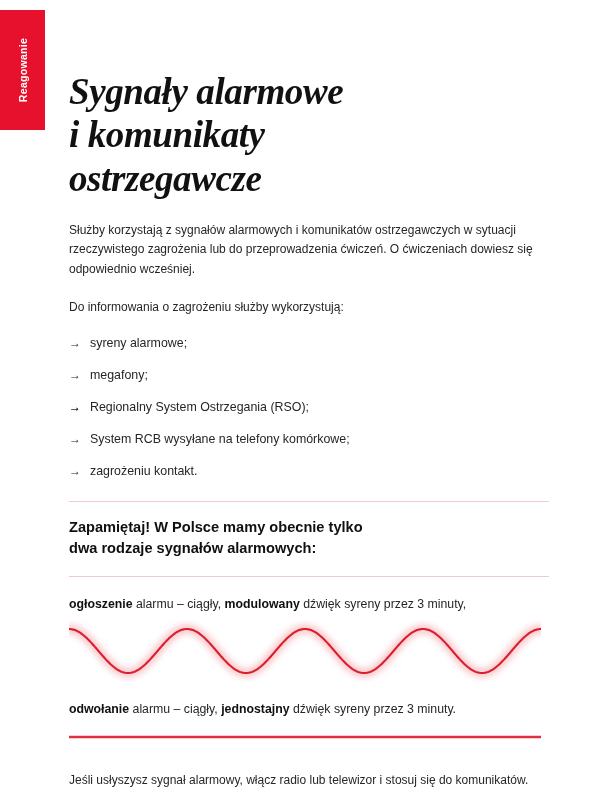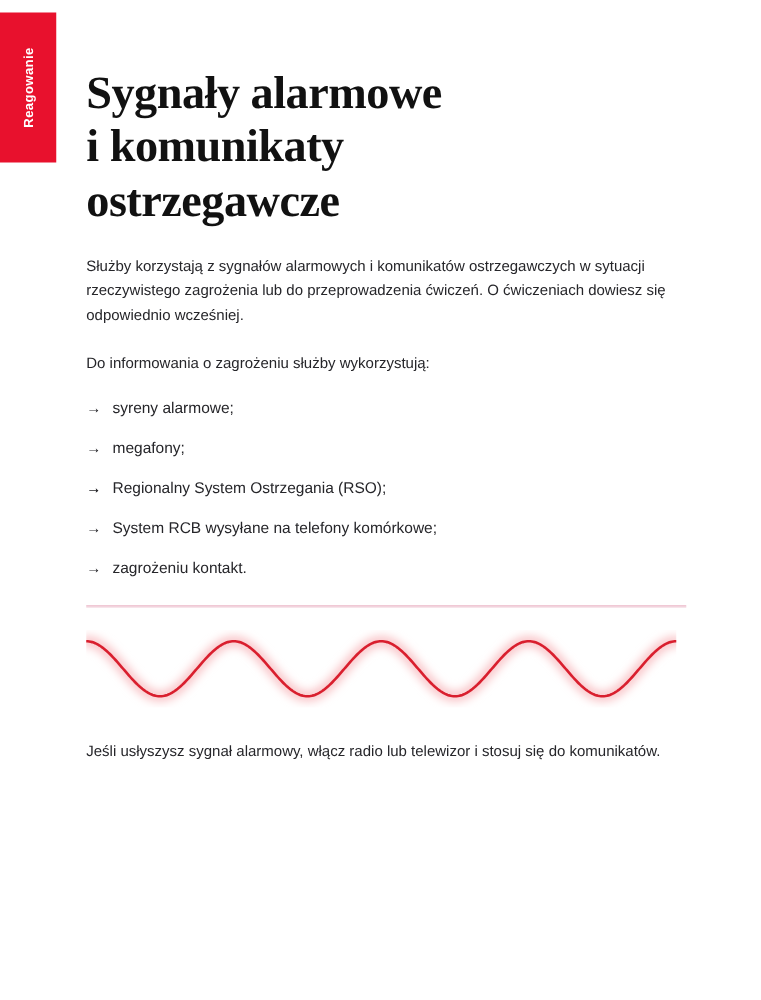--- a/index.html
+++ b/index.html
@@ -44,27 +44,28 @@
     position: absolute;
     left: 69px;
     top: 0;
     width: 480px;
     height: 800px;
   }
 
   
   #page-title {
     margin: 0;
-    padding-top: 53px;
+    padding-top: 70px;
     font-family: "Liberation Serif", serif;
     font-weight: bold;
     font-size: 37px;
     line-height: 1.17;
     letter-spacing: -0.4px;
     color: #111111;
+    font-style: italic;
   }
   #page-title .tl { display: block; }
 
   
   .body-para {
     margin: 0;
     font-size: 12px;
     line-height: 1.62;
     color: #26262a;
   }
@@ -180,35 +181,58 @@
     <li>
       <span class="arrow-icon">→</span>
       <span>zagrożeniu kontakt.</span>
     </li>
   </ul>
 
   <div id="remember-block">
 
     <hr class="hr-pink">
 
+    <h2 id="remember-heading">
+      <span class="hl">Zapamiętaj! W Polsce mamy obecnie tylko</span>
+      <span class="hl">dwa rodzaje sygnałów alarmowych:</span>
+    </h2>
 
     <hr class="hr-pink">
 
     <div class="signal-row">
+      <p class="signal-desc">
+        <b>ogłoszenie</b><span> alarmu – ciągły, </span><b>modulowany</b><span> dźwięk syreny przez 3 minuty,</span>
+      </p>
       <svg class="signal-graphic" viewBox="0 0 472 62">
         <defs>
           <filter id="glowA" x="-12%" y="-60%" width="124%" height="220%">
             <feGaussianBlur stdDeviation="3.4"></feGaussianBlur>
           </filter>
         </defs>
         <g id="wave-group-a">
             <path d="M0.00 9.00L1.18 9.04L2.36 9.17L3.54 9.39L4.72 9.69L5.90 10.08L7.08 10.54L8.26 11.09L9.44 11.72L10.62 12.42L11.80 13.20L12.98 14.05L14.16 14.96L15.34 15.94L16.52 16.98L17.70 18.07L18.88 19.21L20.06 20.40L21.24 21.63L22.42 22.90L23.60 24.20L24.78 25.53L25.96 26.88L27.14 28.24L28.32 29.62L29.50 31.00L30.68 32.38L31.86 33.76L33.04 35.12L34.22 36.47L35.40 37.80L36.58 39.10L37.76 40.37L38.94 41.60L40.12 42.79L41.30 43.93L42.48 45.02L43.66 46.06L44.84 47.04L46.02 47.95L47.20 48.80L48.38 49.58L49.56 50.28L50.74 50.91L51.92 51.46L53.10 51.92L54.28 52.31L55.46 52.61L56.64 52.83L57.82 52.96L59.00 53.00L60.18 52.96L61.36 52.83L62.54 52.61L63.72 52.31L64.90 51.92L66.08 51.46L67.26 50.91L68.44 50.28L69.62 49.58L70.80 48.80L71.98 47.95L73.16 47.04L74.34 46.06L75.52 45.02L76.70 43.93L77.88 42.79L79.06 41.60L80.24 40.37L81.42 39.10L82.60 37.80L83.78 36.47L84.96 35.12L86.14 33.76L87.32 32.38L88.50 31.00L89.68 29.62L90.86 28.24L92.04 26.88L93.22 25.53L94.40 24.20L95.58 22.90L96.76 21.63L97.94 20.40L99.12 19.21L100.30 18.07L101.48 16.98L102.66 15.94L103.84 14.96L105.02 14.05L106.20 13.20L107.38 12.42L108.56 11.72L109.74 11.09L110.92 10.54L112.10 10.08L113.28 9.69L114.46 9.39L115.64 9.17L116.82 9.04L118.00 9.00L119.18 9.04L120.36 9.17L121.54 9.39L122.72 9.69L123.90 10.08L125.08 10.54L126.26 11.09L127.44 11.72L128.62 12.42L129.80 13.20L130.98 14.05L132.16 14.96L133.34 15.94L134.52 16.98L135.70 18.07L136.88 19.21L138.06 20.40L139.24 21.63L140.42 22.90L141.60 24.20L142.78 25.53L143.96 26.88L145.14 28.24L146.32 29.62L147.50 31.00L148.68 32.38L149.86 33.76L151.04 35.12L152.22 36.47L153.40 37.80L154.58 39.10L155.76 40.37L156.94 41.60L158.12 42.79L159.30 43.93L160.48 45.02L161.66 46.06L162.84 47.04L164.02 47.95L165.20 48.80L166.38 49.58L167.56 50.28L168.74 50.91L169.92 51.46L171.10 51.92L172.28 52.31L173.46 52.61L174.64 52.83L175.82 52.96L177.00 53.00L178.18 52.96L179.36 52.83L180.54 52.61L181.72 52.31L182.90 51.92L184.08 51.46L185.26 50.91L186.44 50.28L187.62 49.58L188.80 48.80L189.98 47.95L191.16 47.04L192.34 46.06L193.52 45.02L194.70 43.93L195.88 42.79L197.06 41.60L198.24 40.37L199.42 39.10L200.60 37.80L201.78 36.47L202.96 35.12L204.14 33.76L205.32 32.38L206.50 31.00L207.68 29.62L208.86 28.24L210.04 26.88L211.22 25.53L212.40 24.20L213.58 22.90L214.76 21.63L215.94 20.40L217.12 19.21L218.30 18.07L219.48 16.98L220.66 15.94L221.84 14.96L223.02 14.05L224.20 13.20L225.38 12.42L226.56 11.72L227.74 11.09L228.92 10.54L230.10 10.08L231.28 9.69L232.46 9.39L233.64 9.17L234.82 9.04L236.00 9.00L237.18 9.04L238.36 9.17L239.54 9.39L240.72 9.69L241.90 10.08L243.08 10.54L244.26 11.09L245.44 11.72L246.62 12.42L247.80 13.20L248.98 14.05L250.16 14.96L251.34 15.94L252.52 16.98L253.70 18.07L254.88 19.21L256.06 20.40L257.24 21.63L258.42 22.90L259.60 24.20L260.78 25.53L261.96 26.88L263.14 28.24L264.32 29.62L265.50 31.00L266.68 32.38L267.86 33.76L269.04 35.12L270.22 36.47L271.40 37.80L272.58 39.10L273.76 40.37L274.94 41.60L276.12 42.79L277.30 43.93L278.48 45.02L279.66 46.06L280.84 47.04L282.02 47.95L283.20 48.80L284.38 49.58L285.56 50.28L286.74 50.91L287.92 51.46L289.10 51.92L290.28 52.31L291.46 52.61L292.64 52.83L293.82 52.96L295.00 53.00L296.18 52.96L297.36 52.83L298.54 52.61L299.72 52.31L300.90 51.92L302.08 51.46L303.26 50.91L304.44 50.28L305.62 49.58L306.80 48.80L307.98 47.95L309.16 47.04L310.34 46.06L311.52 45.02L312.70 43.93L313.88 42.79L315.06 41.60L316.24 40.37L317.42 39.10L318.60 37.80L319.78 36.47L320.96 35.12L322.14 33.76L323.32 32.38L324.50 31.00L325.68 29.62L326.86 28.24L328.04 26.88L329.22 25.53L330.40 24.20L331.58 22.90L332.76 21.63L333.94 20.40L335.12 19.21L336.30 18.07L337.48 16.98L338.66 15.94L339.84 14.96L341.02 14.05L342.20 13.20L343.38 12.42L344.56 11.72L345.74 11.09L346.92 10.54L348.10 10.08L349.28 9.69L350.46 9.39L351.64 9.17L352.82 9.04L354.00 9.00L355.18 9.04L356.36 9.17L357.54 9.39L358.72 9.69L359.90 10.08L361.08 10.54L362.26 11.09L363.44 11.72L364.62 12.42L365.80 13.20L366.98 14.05L368.16 14.96L369.34 15.94L370.52 16.98L371.70 18.07L372.88 19.21L374.06 20.40L375.24 21.63L376.42 22.90L377.60 24.20L378.78 25.53L379.96 26.88L381.14 28.24L382.32 29.62L383.50 31.00L384.68 32.38L385.86 33.76L387.04 35.12L388.22 36.47L389.40 37.80L390.58 39.10L391.76 40.37L392.94 41.60L394.12 42.79L395.30 43.93L396.48 45.02L397.66 46.06L398.84 47.04L400.02 47.95L401.20 48.80L402.38 49.58L403.56 50.28L404.74 50.91L405.92 51.46L407.10 51.92L408.28 52.31L409.46 52.61L410.64 52.83L411.82 52.96L413.00 53.00L414.18 52.96L415.36 52.83L416.54 52.61L417.72 52.31L418.90 51.92L420.08 51.46L421.26 50.91L422.44 50.28L423.62 49.58L424.80 48.80L425.98 47.95L427.16 47.04L428.34 46.06L429.52 45.02L430.70 43.93L431.88 42.79L433.06 41.60L434.24 40.37L435.42 39.10L436.60 37.80L437.78 36.47L438.96 35.12L440.14 33.76L441.32 32.38L442.50 31.00L443.68 29.62L444.86 28.24L446.04 26.88L447.22 25.53L448.40 24.20L449.58 22.90L450.76 21.63L451.94 20.40L453.12 19.21L454.30 18.07L455.48 16.98L456.66 15.94L457.84 14.96L459.02 14.05L460.20 13.20L461.38 12.42L462.56 11.72L463.74 11.09L464.92 10.54L466.10 10.08L467.28 9.69L468.46 9.39L469.64 9.17L470.82 9.04L472.00 9.00" fill="none" stroke="#f9c8cb" stroke-width="9" stroke-linecap="round" filter="url(#glowA)"></path>
             <path d="M0.00 9.00L1.18 9.04L2.36 9.17L3.54 9.39L4.72 9.69L5.90 10.08L7.08 10.54L8.26 11.09L9.44 11.72L10.62 12.42L11.80 13.20L12.98 14.05L14.16 14.96L15.34 15.94L16.52 16.98L17.70 18.07L18.88 19.21L20.06 20.40L21.24 21.63L22.42 22.90L23.60 24.20L24.78 25.53L25.96 26.88L27.14 28.24L28.32 29.62L29.50 31.00L30.68 32.38L31.86 33.76L33.04 35.12L34.22 36.47L35.40 37.80L36.58 39.10L37.76 40.37L38.94 41.60L40.12 42.79L41.30 43.93L42.48 45.02L43.66 46.06L44.84 47.04L46.02 47.95L47.20 48.80L48.38 49.58L49.56 50.28L50.74 50.91L51.92 51.46L53.10 51.92L54.28 52.31L55.46 52.61L56.64 52.83L57.82 52.96L59.00 53.00L60.18 52.96L61.36 52.83L62.54 52.61L63.72 52.31L64.90 51.92L66.08 51.46L67.26 50.91L68.44 50.28L69.62 49.58L70.80 48.80L71.98 47.95L73.16 47.04L74.34 46.06L75.52 45.02L76.70 43.93L77.88 42.79L79.06 41.60L80.24 40.37L81.42 39.10L82.60 37.80L83.78 36.47L84.96 35.12L86.14 33.76L87.32 32.38L88.50 31.00L89.68 29.62L90.86 28.24L92.04 26.88L93.22 25.53L94.40 24.20L95.58 22.90L96.76 21.63L97.94 20.40L99.12 19.21L100.30 18.07L101.48 16.98L102.66 15.94L103.84 14.96L105.02 14.05L106.20 13.20L107.38 12.42L108.56 11.72L109.74 11.09L110.92 10.54L112.10 10.08L113.28 9.69L114.46 9.39L115.64 9.17L116.82 9.04L118.00 9.00L119.18 9.04L120.36 9.17L121.54 9.39L122.72 9.69L123.90 10.08L125.08 10.54L126.26 11.09L127.44 11.72L128.62 12.42L129.80 13.20L130.98 14.05L132.16 14.96L133.34 15.94L134.52 16.98L135.70 18.07L136.88 19.21L138.06 20.40L139.24 21.63L140.42 22.90L141.60 24.20L142.78 25.53L143.96 26.88L145.14 28.24L146.32 29.62L147.50 31.00L148.68 32.38L149.86 33.76L151.04 35.12L152.22 36.47L153.40 37.80L154.58 39.10L155.76 40.37L156.94 41.60L158.12 42.79L159.30 43.93L160.48 45.02L161.66 46.06L162.84 47.04L164.02 47.95L165.20 48.80L166.38 49.58L167.56 50.28L168.74 50.91L169.92 51.46L171.10 51.92L172.28 52.31L173.46 52.61L174.64 52.83L175.82 52.96L177.00 53.00L178.18 52.96L179.36 52.83L180.54 52.61L181.72 52.31L182.90 51.92L184.08 51.46L185.26 50.91L186.44 50.28L187.62 49.58L188.80 48.80L189.98 47.95L191.16 47.04L192.34 46.06L193.52 45.02L194.70 43.93L195.88 42.79L197.06 41.60L198.24 40.37L199.42 39.10L200.60 37.80L201.78 36.47L202.96 35.12L204.14 33.76L205.32 32.38L206.50 31.00L207.68 29.62L208.86 28.24L210.04 26.88L211.22 25.53L212.40 24.20L213.58 22.90L214.76 21.63L215.94 20.40L217.12 19.21L218.30 18.07L219.48 16.98L220.66 15.94L221.84 14.96L223.02 14.05L224.20 13.20L225.38 12.42L226.56 11.72L227.74 11.09L228.92 10.54L230.10 10.08L231.28 9.69L232.46 9.39L233.64 9.17L234.82 9.04L236.00 9.00L237.18 9.04L238.36 9.17L239.54 9.39L240.72 9.69L241.90 10.08L243.08 10.54L244.26 11.09L245.44 11.72L246.62 12.42L247.80 13.20L248.98 14.05L250.16 14.96L251.34 15.94L252.52 16.98L253.70 18.07L254.88 19.21L256.06 20.40L257.24 21.63L258.42 22.90L259.60 24.20L260.78 25.53L261.96 26.88L263.14 28.24L264.32 29.62L265.50 31.00L266.68 32.38L267.86 33.76L269.04 35.12L270.22 36.47L271.40 37.80L272.58 39.10L273.76 40.37L274.94 41.60L276.12 42.79L277.30 43.93L278.48 45.02L279.66 46.06L280.84 47.04L282.02 47.95L283.20 48.80L284.38 49.58L285.56 50.28L286.74 50.91L287.92 51.46L289.10 51.92L290.28 52.31L291.46 52.61L292.64 52.83L293.82 52.96L295.00 53.00L296.18 52.96L297.36 52.83L298.54 52.61L299.72 52.31L300.90 51.92L302.08 51.46L303.26 50.91L304.44 50.28L305.62 49.58L306.80 48.80L307.98 47.95L309.16 47.04L310.34 46.06L311.52 45.02L312.70 43.93L313.88 42.79L315.06 41.60L316.24 40.37L317.42 39.10L318.60 37.80L319.78 36.47L320.96 35.12L322.14 33.76L323.32 32.38L324.50 31.00L325.68 29.62L326.86 28.24L328.04 26.88L329.22 25.53L330.40 24.20L331.58 22.90L332.76 21.63L333.94 20.40L335.12 19.21L336.30 18.07L337.48 16.98L338.66 15.94L339.84 14.96L341.02 14.05L342.20 13.20L343.38 12.42L344.56 11.72L345.74 11.09L346.92 10.54L348.10 10.08L349.28 9.69L350.46 9.39L351.64 9.17L352.82 9.04L354.00 9.00L355.18 9.04L356.36 9.17L357.54 9.39L358.72 9.69L359.90 10.08L361.08 10.54L362.26 11.09L363.44 11.72L364.62 12.42L365.80 13.20L366.98 14.05L368.16 14.96L369.34 15.94L370.52 16.98L371.70 18.07L372.88 19.21L374.06 20.40L375.24 21.63L376.42 22.90L377.60 24.20L378.78 25.53L379.96 26.88L381.14 28.24L382.32 29.62L383.50 31.00L384.68 32.38L385.86 33.76L387.04 35.12L388.22 36.47L389.40 37.80L390.58 39.10L391.76 40.37L392.94 41.60L394.12 42.79L395.30 43.93L396.48 45.02L397.66 46.06L398.84 47.04L400.02 47.95L401.20 48.80L402.38 49.58L403.56 50.28L404.74 50.91L405.92 51.46L407.10 51.92L408.28 52.31L409.46 52.61L410.64 52.83L411.82 52.96L413.00 53.00L414.18 52.96L415.36 52.83L416.54 52.61L417.72 52.31L418.90 51.92L420.08 51.46L421.26 50.91L422.44 50.28L423.62 49.58L424.80 48.80L425.98 47.95L427.16 47.04L428.34 46.06L429.52 45.02L430.70 43.93L431.88 42.79L433.06 41.60L434.24 40.37L435.42 39.10L436.60 37.80L437.78 36.47L438.96 35.12L440.14 33.76L441.32 32.38L442.50 31.00L443.68 29.62L444.86 28.24L446.04 26.88L447.22 25.53L448.40 24.20L449.58 22.90L450.76 21.63L451.94 20.40L453.12 19.21L454.30 18.07L455.48 16.98L456.66 15.94L457.84 14.96L459.02 14.05L460.20 13.20L461.38 12.42L462.56 11.72L463.74 11.09L464.92 10.54L466.10 10.08L467.28 9.69L468.46 9.39L469.64 9.17L470.82 9.04L472.00 9.00" fill="none" stroke="#d91f2e" stroke-width="2.1" stroke-linecap="round"></path>
           </g>
       </svg>
     </div>
 
+    <div class="signal-row">
+      <p class="signal-desc">
+        <b>odwołanie</b><span> alarmu – ciągły, </span><b>jednostajny</b><span> dźwięk syreny przez 3 minuty.</span>
+      </p>
+      <svg class="signal-graphic-flat" viewBox="0 0 472 16">
+        <defs>
+          <filter id="glowB" x="-6%" y="-300%" width="112%" height="700%">
+            <feGaussianBlur stdDeviation="2.6"></feGaussianBlur>
+          </filter>
+        </defs>
+        <g id="wave-group-b">
+            <path d="M0 8 L472 8" fill="none" stroke="#f9d3d6" stroke-width="8" filter="url(#glowB)"></path>
+            <path d="M0 8 L472 8" fill="none" stroke="#e03040" stroke-width="2.4"></path>
+          </g>
+      </svg>
+    </div>
 
   </div>
 
   <p id="closing-para" class="body-para">Jeśli usłyszysz sygnał alarmowy, włącz radio lub telewizor i stosuj się do komunikatów.</p>
 
 </div>
 
 </body></html>

